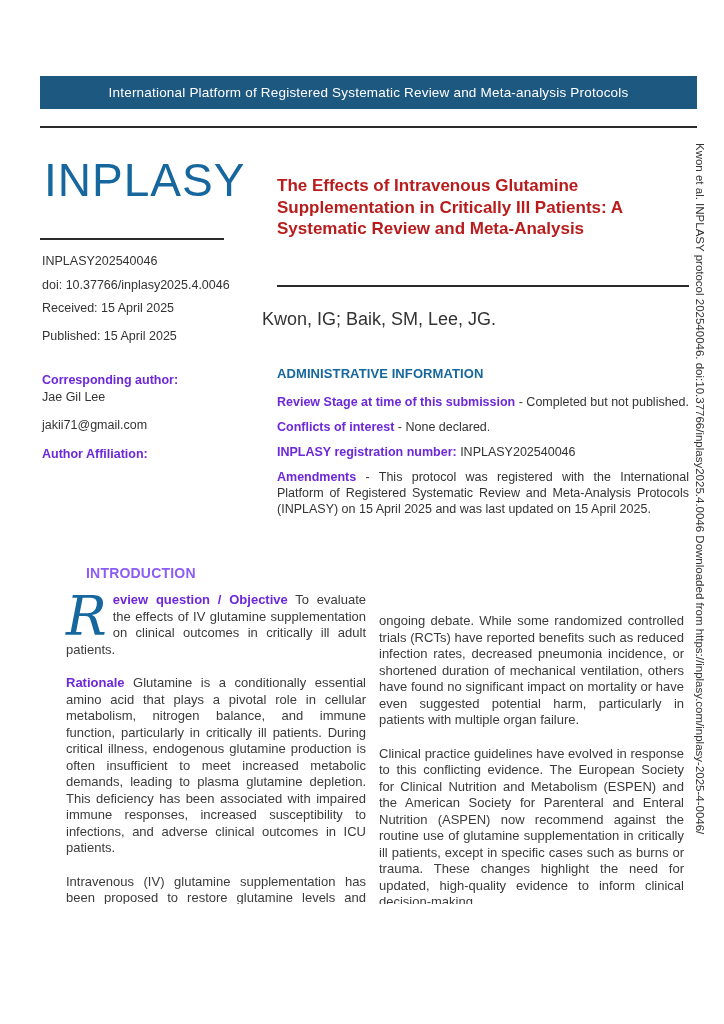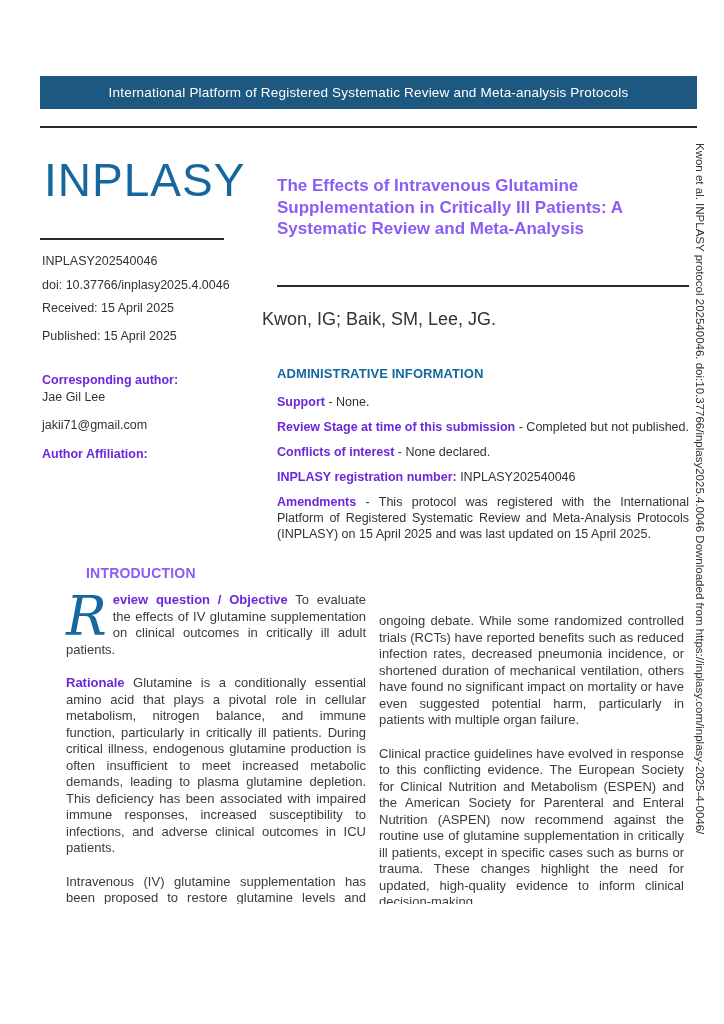--- a/index.html
+++ b/index.html
@@ -26,21 +26,21 @@
     font-size:46px; color:#15679e; letter-spacing:1px; font-weight:normal;
   }
   .reg-block {
     position:absolute; left:42px; top:250px; width:230px;
     font-size:12.5px; color:#333; line-height:23.5px;
   }
   .reg-block .pub { margin-top:4px; }
 
   .doc-title {
     position:absolute; left:277px; top:175px; width:400px;
-    font-size:17px; font-weight:bold; color:#8b5cf6; line-height:21.5px;
+    font-size:17px; font-weight:bold; color:#b91c1c; line-height:21.5px;
   }
   .authors {
     position:absolute; left:262px; top:309px; width:400px;
     font-size:18px; color:#333;
   }
 
   .contact {
     position:absolute; left:42px; top:372px; width:236px;
     font-size:12.5px; color:#333; line-height:16.5px;
   }
@@ -120,21 +120,20 @@
     <div class="blue-label">Corresponding author:</div>
     <div>Jae Gil Lee</div>
     <div class="gap"></div>
     <div>jakii71@gmail.com</div>
     <div class="gap"></div>
     <div class="blue-label">Author Affiliation:</div>
   </div>
 
   <div class="admin">
     <h2>ADMINISTRATIVE INFORMATION</h2>
-    <p><span class="blue-label">Support</span><span> - None.</span></p>
     <p><span class="blue-label">Review Stage at time of this submission</span><span> - Completed but not published.</span></p>
     <p><span class="blue-label">Conflicts of interest</span><span> - None declared.</span></p>
     <p><span class="blue-label">INPLASY registration number:</span><span> INPLASY202540046</span></p>
     <p><span class="blue-label">Amendments</span><span> - This protocol was registered with the International Platform of Registered Systematic Review and Meta-Analysis Protocols (INPLASY) on 15 April 2025 and was last updated on 15 April 2025.</span></p>
   </div>
 
   <div class="intro-heading">INTRODUCTION</div>
 
   <div class="columns">
     <div class="col col-left">

